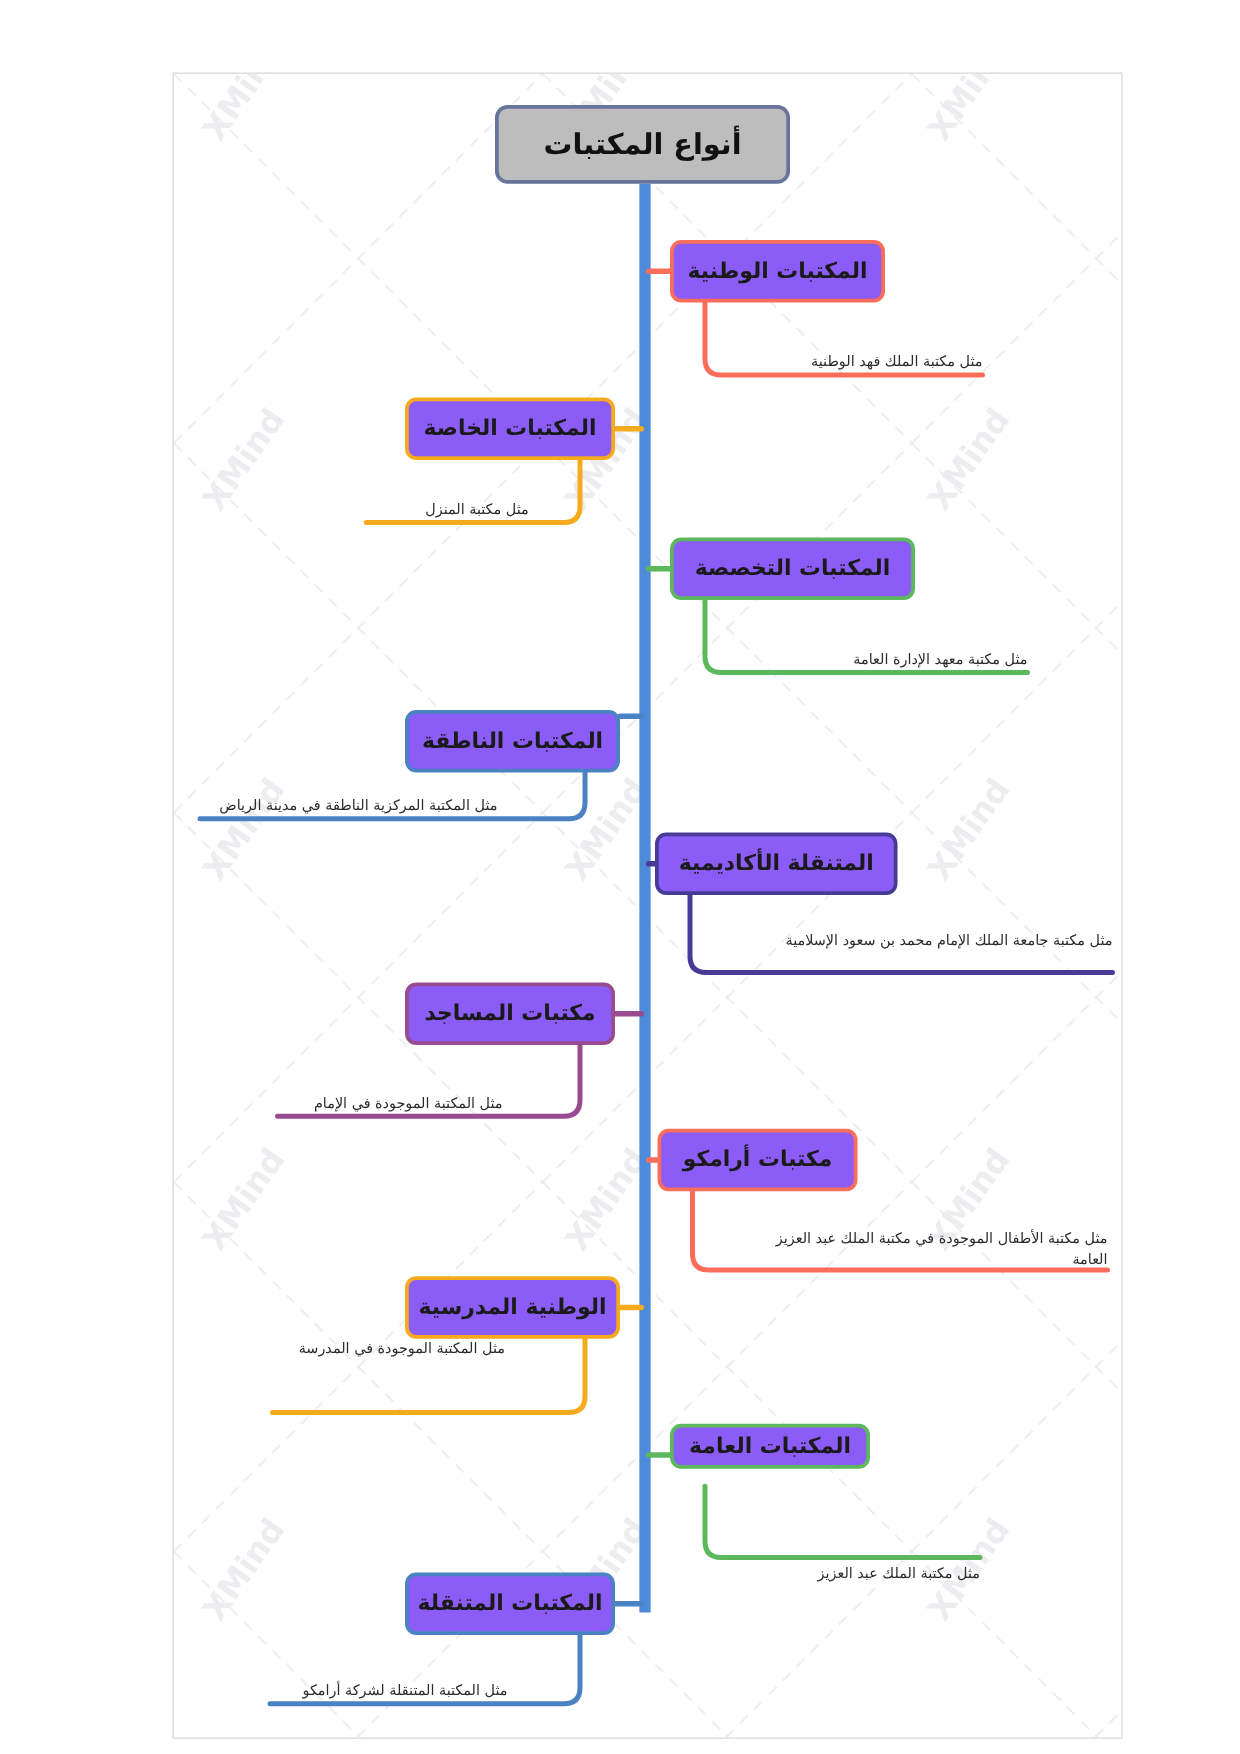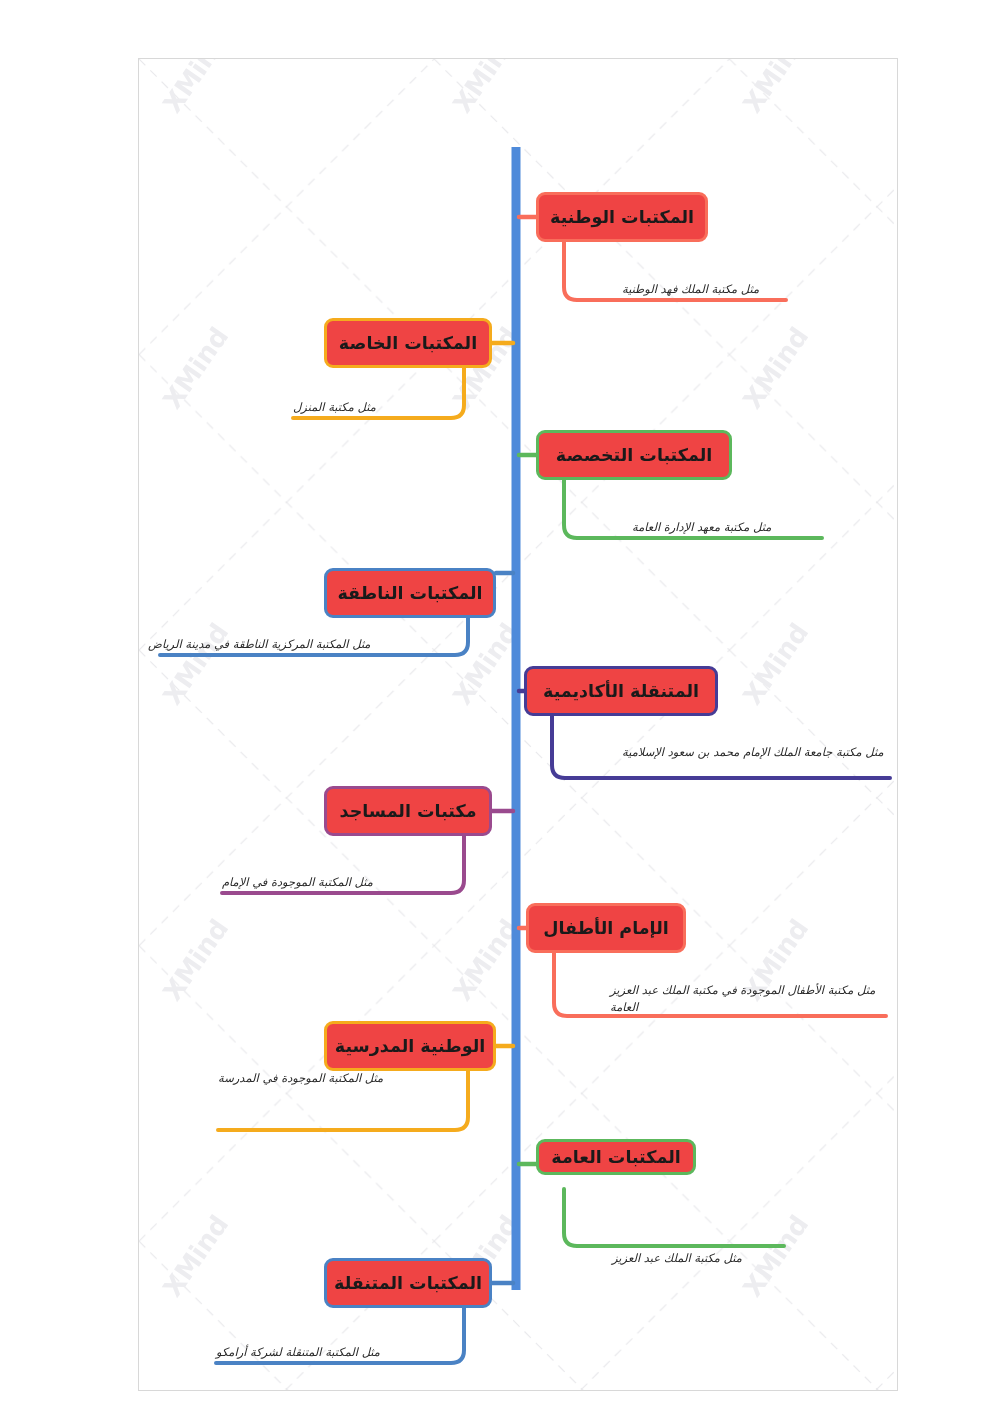--- a/index.html
+++ b/index.html
@@ -35,21 +35,21 @@
     user-select:none;
   }
 
   
   #links{position:absolute;left:0;top:0;width:992px;height:1403px;pointer-events:none;}
 
   
   .node{
     position:absolute;
     box-sizing:border-box;
-    background:#ef4444;
+    background:#8b5cf6;
     border-radius:9px;
     display:flex;align-items:center;justify-content:center;
     direction:rtl;
     white-space:nowrap;
   }
   .node span{
     font-size:17.5px;
     font-weight:700;
     color:#1a1a1a;
     letter-spacing:.2px;
@@ -65,26 +65,25 @@
     box-sizing:border-box;
   }
   #root span{
     font-size:23px;font-weight:700;color:#111;
   }
 
   
   .leaf{
     position:absolute;
     direction:rtl;
-    text-align:left;
+    text-align:right;
     font-size:11.5px;
     line-height:17px;
     color:#2b2b2b;
     box-sizing:border-box;
-    font-style:italic;
   }
 </style>
 </head>
 <body>
 
 <div id="stage">
 
   <div id="canvas">
     <svg id="wm-lines" viewBox="0 0 760 1333" preserveAspectRatio="none">
       <defs>
@@ -131,20 +130,23 @@
       <path d="M 519 928 H 526" stroke="#f96e5b" stroke-width="4.5" fill="none" stroke-linecap="round"></path>
       <path d="M 554 953 V 1003 Q 554 1016 567 1016 H 886" stroke="#f96e5b" stroke-width="4" fill="none" stroke-linecap="round" stroke-linejoin="round"></path>
       <path d="M 513 1046 H 496" stroke="#f5ab1d" stroke-width="4.5" fill="none" stroke-linecap="round"></path>
       <path d="M 468 1071 V 1117 Q 468 1130 455 1130 H 218" stroke="#f5ab1d" stroke-width="4" fill="none" stroke-linecap="round" stroke-linejoin="round"></path>
       <path d="M 519 1164 H 536" stroke="#5cb85c" stroke-width="4.5" fill="none" stroke-linecap="round"></path>
       <path d="M 564 1189 V 1233 Q 564 1246 577 1246 H 784" stroke="#5cb85c" stroke-width="4" fill="none" stroke-linecap="round" stroke-linejoin="round"></path>
       <path d="M 513 1283 H 492" stroke="#4a82c4" stroke-width="4.5" fill="none" stroke-linecap="round"></path>
       <path d="M 464 1308 V 1350 Q 464 1363 451 1363 H 216" stroke="#4a82c4" stroke-width="4" fill="none" stroke-linecap="round" stroke-linejoin="round"></path>
     </svg>
 
+  <div id="root">
+    <span>أنواع المكتبات</span>
+  </div>
 
   <div id="nodes">
       <div class="node" style="left: 536px; top: 192px; width: 172px; height: 50px; border: 3px solid rgb(249, 110, 91);">
         <span>المكتبات الوطنية</span>
       </div>
       <div class="leaf" style="left: 622px; width: 164px; top: 281px;"><span>مثل مكتبة الملك فهد الوطنية</span></div>
       <div class="node" style="left: 324px; top: 318px; width: 168px; height: 50px; border: 3px solid rgb(245, 171, 29);">
         <span>المكتبات الخاصة</span>
       </div>
       <div class="leaf" style="left: 293px; width: 130px; top: 399px;"><span>مثل مكتبة المنزل</span></div>
@@ -158,21 +160,21 @@
       <div class="leaf" style="left: 148px; width: 250px; top: 636px;"><span>مثل المكتبة المركزية الناطقة في مدينة الرياض</span></div>
       <div class="node" style="left: 524px; top: 666px; width: 194px; height: 50px; border: 3px solid rgb(70, 60, 150);">
         <span>المتنقلة الأكاديمية</span>
       </div>
       <div class="leaf" style="left: 622px; width: 268px; top: 744px;"><span>مثل مكتبة جامعة الملك الإمام محمد بن سعود الإسلامية</span></div>
       <div class="node" style="left: 324px; top: 786px; width: 168px; height: 50px; border: 3px solid rgb(154, 74, 142);">
         <span>مكتبات المساجد</span>
       </div>
       <div class="leaf" style="left: 222px; width: 180px; top: 874px;"><span>مثل المكتبة الموجودة في الإمام</span></div>
       <div class="node" style="left: 526px; top: 903px; width: 160px; height: 50px; border: 3px solid rgb(249, 110, 91);">
-        <span>الإمام الأطفال</span>
+        <span>مكتبات أرامكو</span>
       </div>
       <div class="leaf" style="left: 610px; width: 276px; top: 982px;"><span>مثل مكتبة الأطفال الموجودة في مكتبة الملك عبد العزيز العامة</span></div>
       <div class="node" style="left: 324px; top: 1021px; width: 172px; height: 50px; border: 3px solid rgb(245, 171, 29);">
         <span>الوطنية المدرسية</span>
       </div>
       <div class="leaf" style="left: 218px; width: 186px; top: 1070px;"><span>مثل المكتبة الموجودة في المدرسة</span></div>
       <div class="node" style="left: 536px; top: 1139px; width: 160px; height: 36px; border: 3px solid rgb(92, 184, 92);">
         <span>المكتبات العامة</span>
       </div>
       <div class="leaf" style="left: 612px; width: 172px; top: 1214px; margin-top: 36px;"><span>مثل مكتبة الملك عبد العزيز</span></div>

